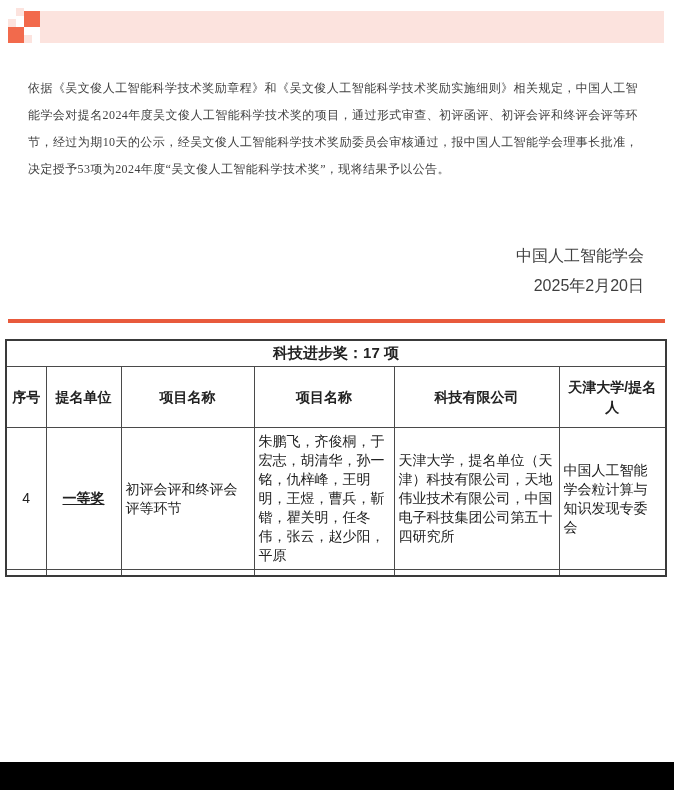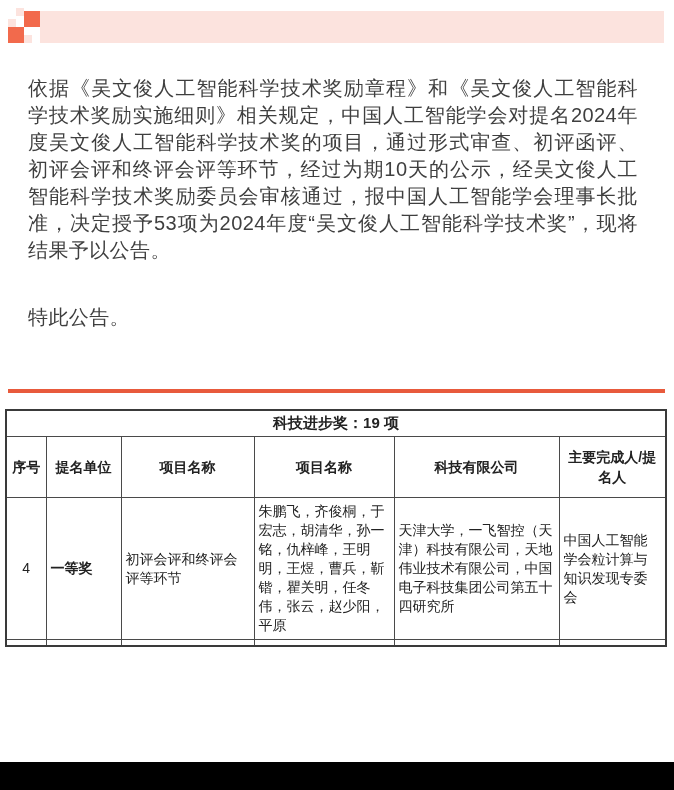--- a/index.html
+++ b/index.html
@@ -24,24 +24,25 @@
   .sq3 { left: 8px;  top: 19px; width: 8px;  height: 8px;  }
   .sq4 { left: 8px;  top: 27px; width: 16px; height: 16px; }
   .sq5 { left: 24px; top: 35px; width: 8px;  height: 8px;  }
   .banner { left: 40px; top: 11px; width: 624px; height: 32px; background: #fce3de; }
 
   .content {
     padding: 75px 28px 0 28px;
   }
   .content p {
     margin: 0 8px 40px 0;
-    font-size: 20px;
+    font-size: 12px;
     line-height: 27px;
     text-align: justify;
     letter-spacing: 0.4px;
+    font-family: Liberation Serif, serif;
   }
   .content p.last { margin-bottom: 0; }
 
   .signature {
     margin-top: 58px;
     text-align: right;
     font-size: 16px;
     line-height: 30px;
     padding-right: 2px;
   }
@@ -80,21 +81,21 @@
     line-height: 20px;
   }
   table.award td.cell {
     font-size: 14px;
     line-height: 19px;
     padding: 4px 4px;
     vertical-align: middle;
     word-break: break-all;
   }
   td.c-seq   { text-align: center; }
-  td.c-grade { text-align: left; font-weight: bold; }
+  td.c-grade { text-align: center; font-weight: bold; text-decoration: underline; }
   td.c-proj, td.c-people, td.c-org, td.c-nom { text-align: left; }
   tr.datarow { height: 114px; }
   tr.partialrow td { height: 5px; padding: 0; }
 
   .col-seq   { width: 40px;  }
   .col-grade { width: 75px;  }
   .col-proj  { width: 133px; }
   .col-ppl   { width: 140px; }
   .col-org   { width: 165px; }
   .col-nom   { width: 107px; }
@@ -111,55 +112,56 @@
 
 <div class="deco pink sq1"></div>
 <div class="deco orange sq2"></div>
 <div class="deco pink sq3"></div>
 <div class="deco orange sq4"></div>
 <div class="deco pink sq5"></div>
 <div class="deco banner"></div>
 
 <div class="content">
   <p>依据《吴文俊人工智能科学技术奖励章程》和《吴文俊人工智能科学技术奖励实施细则》相关规定，中国人工智能学会对提名2024年度吴文俊人工智能科学技术奖的项目，通过形式审查、初评函评、初评会评和终评会评等环节，经过为期10天的公示，经吴文俊人工智能科学技术奖励委员会审核通过，报中国人工智能学会理事长批准，决定授予53项为2024年度“吴文俊人工智能科学技术奖”，现将结果予以公告。</p>
-  <p class="last">特此公告。</p>
 
   <div class="signature">
+    <div>中国人工智能学会</div>
+    <div>2025年2月20日</div>
   </div>
 </div>
 
 <div class="divider"></div>
 
 <table class="award">
   <colgroup>
     <col class="col-seq">
       <col class="col-grade">
       <col class="col-proj">
     <col class="col-ppl">
       <col class="col-org">
       <col class="col-nom">
   </colgroup>
   <tbody>
     <tr>
-      <td class="t-title" colspan="6">科技进步奖：19 项</td>
+      <td class="t-title" colspan="6">科技进步奖：17 项</td>
     </tr>
     <tr>
       <th class="colhead">序号</th>
       <th class="colhead">提名单位</th>
       <th class="colhead">项目名称</th>
       <th class="colhead">项目名称</th>
       <th class="colhead">科技有限公司</th>
-      <th class="colhead">主要完成人/提名人</th>
+      <th class="colhead">天津大学/提名人</th>
     </tr>
     <tr class="datarow">
       <td class="cell c-seq">4</td>
       <td class="cell c-grade">一等奖</td>
       <td class="cell c-proj">初评会评和终评会评等环节</td>
       <td class="cell c-people">朱鹏飞，齐俊桐，于宏志，胡清华，孙一铭，仇梓峰，王明明，王煜，曹兵，靳锴，瞿关明，任冬伟，张云，赵少阳，平原</td>
-      <td class="cell c-org">天津大学，一飞智控（天津）科技有限公司，天地伟业技术有限公司，中国电子科技集团公司第五十四研究所</td>
+      <td class="cell c-org">天津大学，提名单位（天津）科技有限公司，天地伟业技术有限公司，中国电子科技集团公司第五十四研究所</td>
       <td class="cell c-nom">中国人工智能学会粒计算与知识发现专委会</td>
     </tr>
     <tr class="partialrow">
       <td></td>
         <td></td>
       <td></td>
         <td></td>
       <td></td>
         <td></td>
     </tr>

